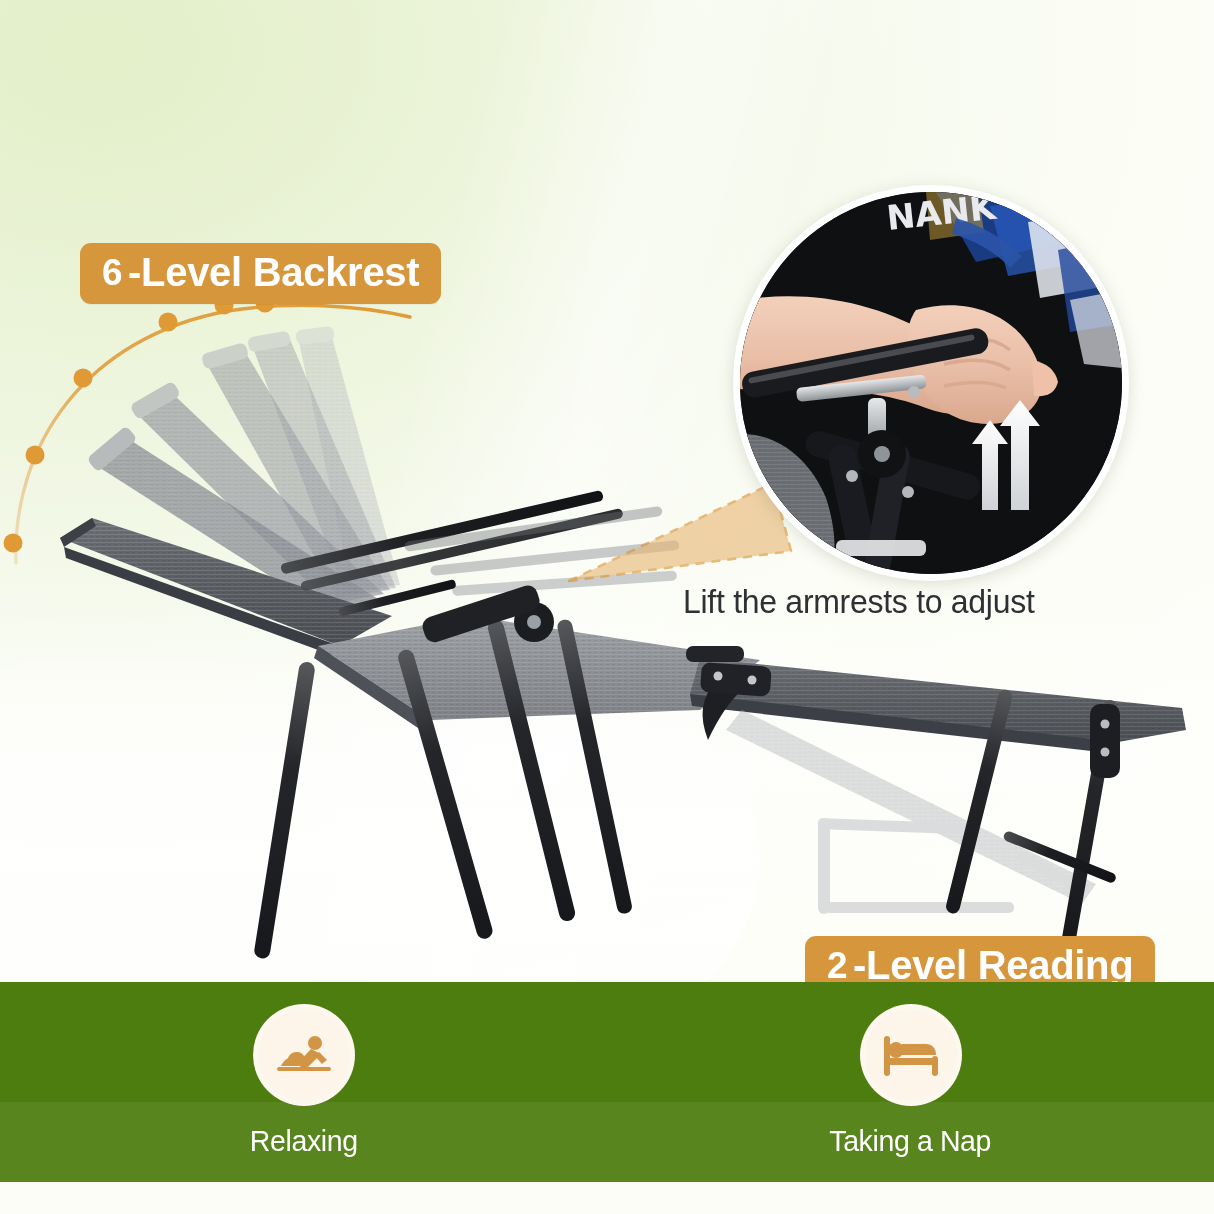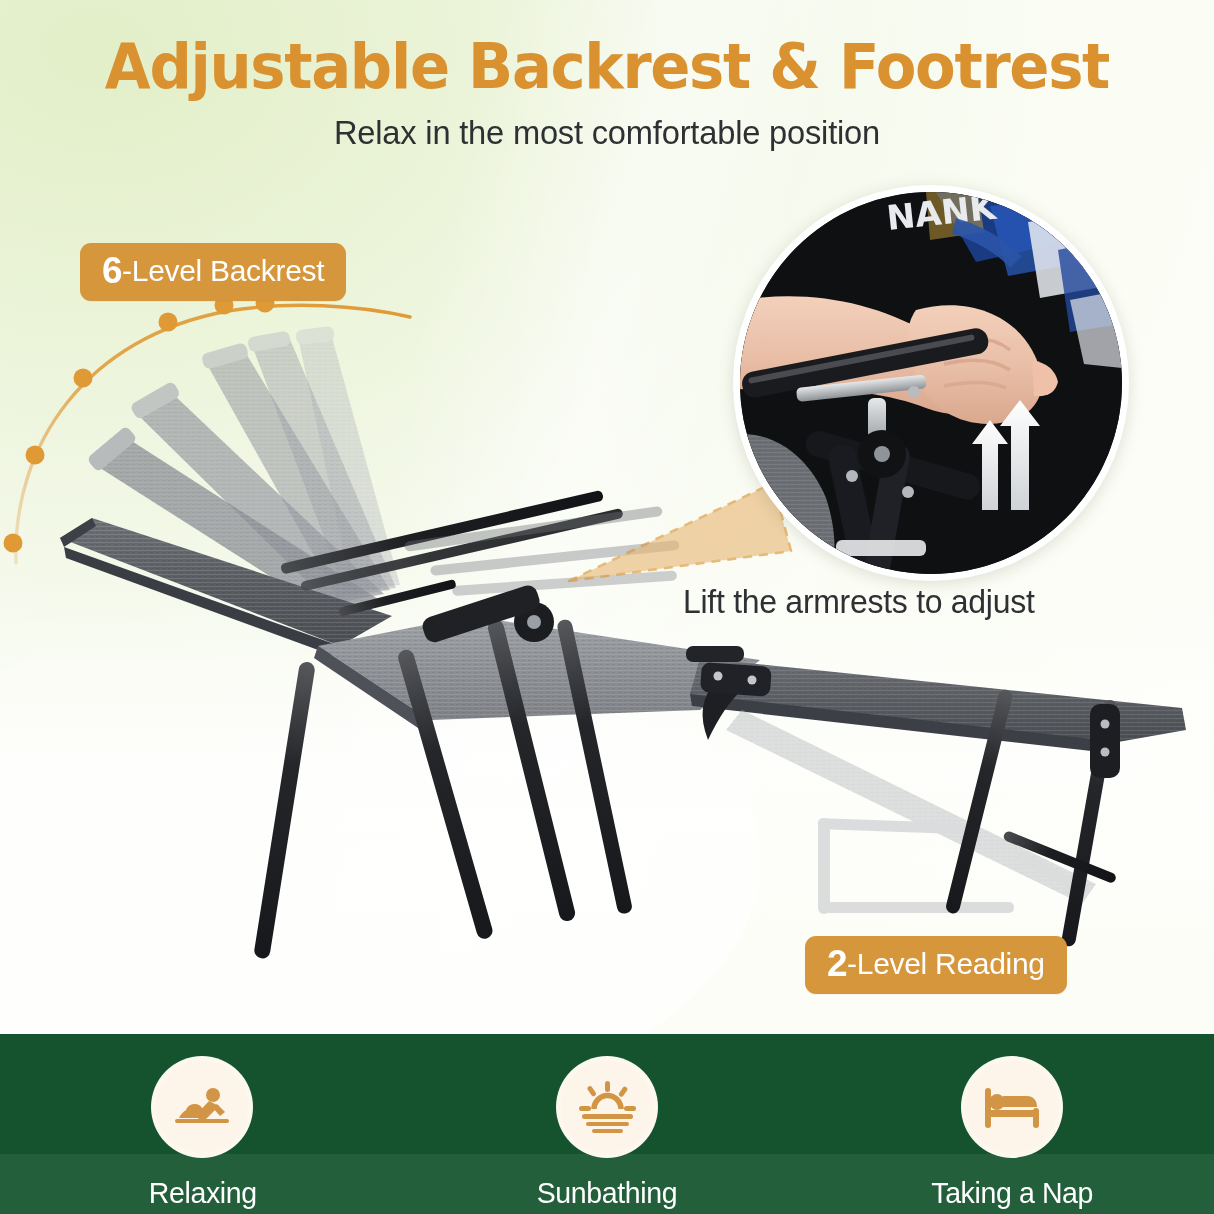--- a/index.html
+++ b/index.html
@@ -41,21 +41,21 @@
   }
 
   
   .badge{
     position:absolute;display:flex;align-items:center;
     background:#d5963c;border-radius:11px;
     color:#fff;white-space:nowrap;
     box-shadow:0 1px 0 rgba(0,0,0,.04);
   }
   .badge .num{font-size:37px;font-weight:700;letter-spacing:-.5px;line-height:1;}
-  .badge .rest{font-size:30px;font-weight:400;letter-spacing:-.3px;line-height:1;}
+  .badge .rest{font-size:40px;font-weight:700;letter-spacing:-.3px;line-height:1;margin-left:6px;}
   #badge-backrest{left:80px;top:243px;padding:9px 22px 12px 22px;}
   #badge-footrest{left:805px;top:936px;padding:9px 22px 12px 22px;}
 
   
   .arc-wrap{position:absolute;left:-10px;top:295px;width:430px;height:290px;}
 
   
   .photo{
     position:absolute;left:733px;top:185px;width:382px;height:382px;
     border-radius:50%;overflow:hidden;
@@ -64,21 +64,21 @@
     background:#1b1b1d;
   }
   .photo-inner{position:absolute;inset:0;}
   .callout-label{
     position:absolute;left:683px;top:583px;width:480px;
     font-size:33px;color:#2f3033;letter-spacing:-.3px;white-space:nowrap;
     transform:scaleX(.97);transform-origin:0 50%;
   }
 
   
-  .bottombar{position:absolute;left:0;top:1034px;width:1214px;height:180px;background:#14532d;}
+  .bottombar{position:absolute;left:0;top:982px;width:1214px;height:200px;background:#4d7c0f;}
   .bottombar .band{position:absolute;left:0;top:120px;width:1214px;height:100px;background:rgba(255,255,255,.07);}
   .features{position:absolute;left:0;top:0;width:1214px;height:200px;display:flex;}
   .feature{flex:1;display:flex;flex-direction:column;align-items:center;justify-content:flex-start;padding-top:22px;}
   .ficon{
     width:92px;height:92px;border-radius:50%;
     background:#fdf5e9;
     border:5px solid rgba(255,255,255,.28);
     display:flex;align-items:center;justify-content:center;
   }
   .flabel{margin-top:18px;color:#ffffff;font-size:30px;letter-spacing:-.4px;white-space:nowrap;
@@ -87,24 +87,20 @@
 </head>
 <body>
 
 <div class="stage">
 
   <div class="bg"></div>
   <div class="bg-sheen"></div>
   <div class="bg-lowwash"></div>
   <div class="bg-curve"></div>
 
-  <div class="header">
-    <h1 class="title">Adjustable Backrest &amp; Footrest</h1>
-    <p class="subtitle">Relax in the most comfortable position</p>
-  </div>
 
   <div class="arc-wrap">
     <svg width="430" height="290" viewBox="0 0 430 290">
       <defs>
         <linearGradient id="arcgrad" x1="1" y1="0" x2="0" y2="1">
           <stop offset="0%" stop-color="#e09a35" stop-opacity="1"></stop>
           <stop offset="55%" stop-color="#e09a35" stop-opacity=".85"></stop>
           <stop offset="100%" stop-color="#e6b877" stop-opacity=".35"></stop>
         </linearGradient>
       </defs>
@@ -344,36 +340,20 @@
             <path d="M 22 20 C 28 20 32 26 30 34 L 14 34 C 10 28 14 20 22 20 Z" fill="#d29545"></path>
             <path d="M 6 34 C 10 26 16 24 20 26 L 22 34 Z" fill="#d29545"></path>
             <path d="M 44 20 L 52 28 L 47 32 L 40 24 Z" fill="#d29545"></path>
             <rect x="2" y="35" width="54" height="4" rx="2" fill="#d29545"></rect>
           </svg>
         </div>
         <div class="flabel">Relaxing</div>
       </div>
 
 
-      <div class="feature">
-        <div class="ficon">
-          <svg width="58" height="52" viewBox="0 0 58 52">
-            <rect x="27" y="0" width="5" height="11" rx="2.5" fill="#d29545"></rect>
-            <rect x="11" y="5" width="5" height="11" rx="2.5" fill="#d29545" transform="rotate(-35 13 10)"></rect>
-            <rect x="43" y="5" width="5" height="11" rx="2.5" fill="#d29545" transform="rotate(35 45 10)"></rect>
-            <path d="M 16 28 A 13.5 13.5 0 0 1 43 28" fill="none" stroke="#d29545" stroke-width="5.5"></path>
-            <rect x="1" y="25" width="12" height="5" rx="2.5" fill="#d29545"></rect>
-            <rect x="46" y="25" width="12" height="5" rx="2.5" fill="#d29545"></rect>
-            <rect x="4" y="33" width="51" height="5" rx="2.5" fill="#d29545"></rect>
-            <rect x="8" y="41" width="43" height="4" rx="2" fill="#d29545"></rect>
-            <rect x="14" y="48" width="31" height="4" rx="2" fill="#d29545"></rect>
-          </svg>
-        </div>
-        <div class="flabel">Sunbathing</div>
-      </div>
 
       <div class="feature">
         <div class="ficon">
           <svg width="58" height="46" viewBox="0 0 58 46">
             <rect x="2" y="4" width="6" height="40" rx="3" fill="#d29545"></rect>
             <rect x="50" y="24" width="6" height="20" rx="3" fill="#d29545"></rect>
             <rect x="2" y="26" width="54" height="7" rx="3" fill="#d29545"></rect>
             <path d="M 20 12 L 44 12 C 50 12 54 16 54 23 L 20 23 Z" fill="#d29545"></path>
             <ellipse cx="14" cy="18" rx="7.5" ry="8" fill="#d29545"></ellipse>
           </svg>

